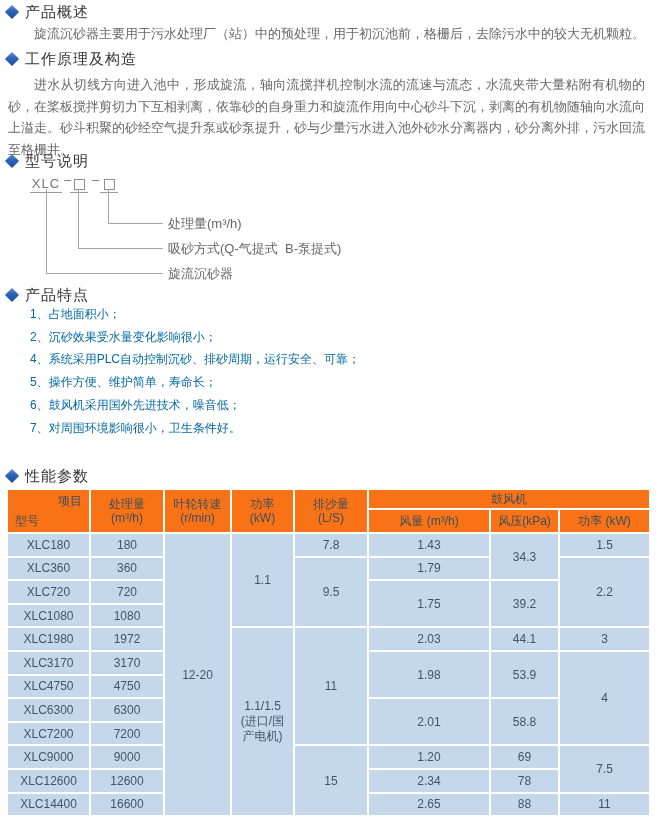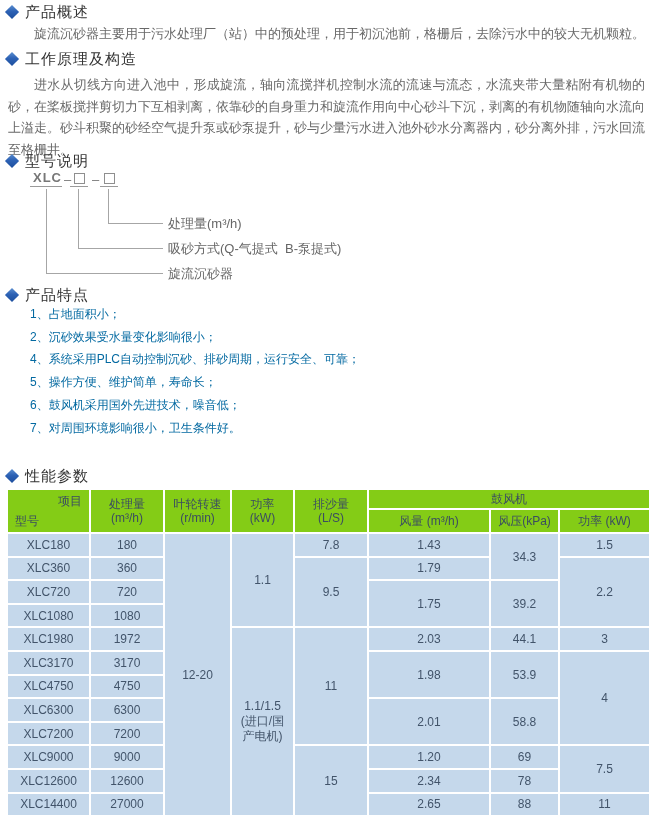--- a/index.html
+++ b/index.html
@@ -20,40 +20,40 @@
   .h-text { font-size:15px; font-weight:normal; color:#333; letter-spacing:1px; }
 
   
   .para {
     position:absolute; left:8px; color:#686868; font-size:13px;
     line-height:21.5px; text-indent:2em; text-align:justify;
   }
 
   
   #diagram { position:absolute; left:0; top:170px; width:470px; height:116px; }
-  .seg { position:absolute; top:0; height:17px; border-bottom:1px solid #9a9a9a; text-align:right;font-weight:bold; }
+  .seg { position:absolute; top:6px; height:17px; border-bottom:1px solid #9a9a9a; text-align:center; }
   .seg-xlc { left:30px; width:32px; font-size:13px; color:#777; letter-spacing:1px; }
   .code-dash { position:absolute; top:2px; font-size:13px; color:#777; }
   .code-box { width:11px; height:11px; border:1px solid #8f8f8f; margin:3px auto 0; }
   .vline { position:absolute; width:1px; background:#a6a6a6; }
   .hline { position:absolute; height:1px; background:#a6a6a6; }
   .diag-label { position:absolute; left:168px; font-size:13px; color:#666; white-space:pre; }
 
   
   #features-list { position:absolute; left:30px; top:303px; font-size:12px; color:#0369a1; }
   #features-list .feat { line-height:22.7px; }
 
   
   #perf-table-wrap { position:absolute; left:6px; top:488px; }
   table.perf { border-collapse:separate; border-spacing:2px; table-layout:fixed; }
   table.perf th, table.perf td {
     padding:0; text-align:center; vertical-align:middle;
     font-size:12px; color:#42546a; overflow:hidden;
   }
-  table.perf th { background:#84cc16; color:#3b4d61; font-weight:normal; white-space:pre-line; line-height:14px; }
+  table.perf th { background:#f97316; color:#3b4d61; font-weight:normal; white-space:pre-line; line-height:14px; }
   table.perf td { background:#c5d8eb; }
   tr.h1 th { height:16px; }
   tr.h2 th { height:20px; }
   tr.body-row { height:21.6px; }
   th.corner { position:relative; }
   .corner-top { position:absolute; top:4px; right:7px; }
   .corner-bottom { position:absolute; bottom:4px; left:7px; }
   td.multiline { white-space:pre-line; line-height:15px; }
 </style>
 </head>
@@ -219,20 +219,20 @@
       <td rowspan="2">7.5</td>
     </tr>
     <tr class="body-row">
       <td>XLC12600</td>
       <td>12600</td>
       <td>2.34</td>
       <td>78</td>
     </tr>
     <tr class="body-row">
       <td>XLC14400</td>
-      <td>27000</td>
+      <td>16600</td>
       <td>2.65</td>
       <td>88</td>
       <td>11</td>
     </tr>
   </tbody>
     </table>
 </div>
 
 </body></html>

